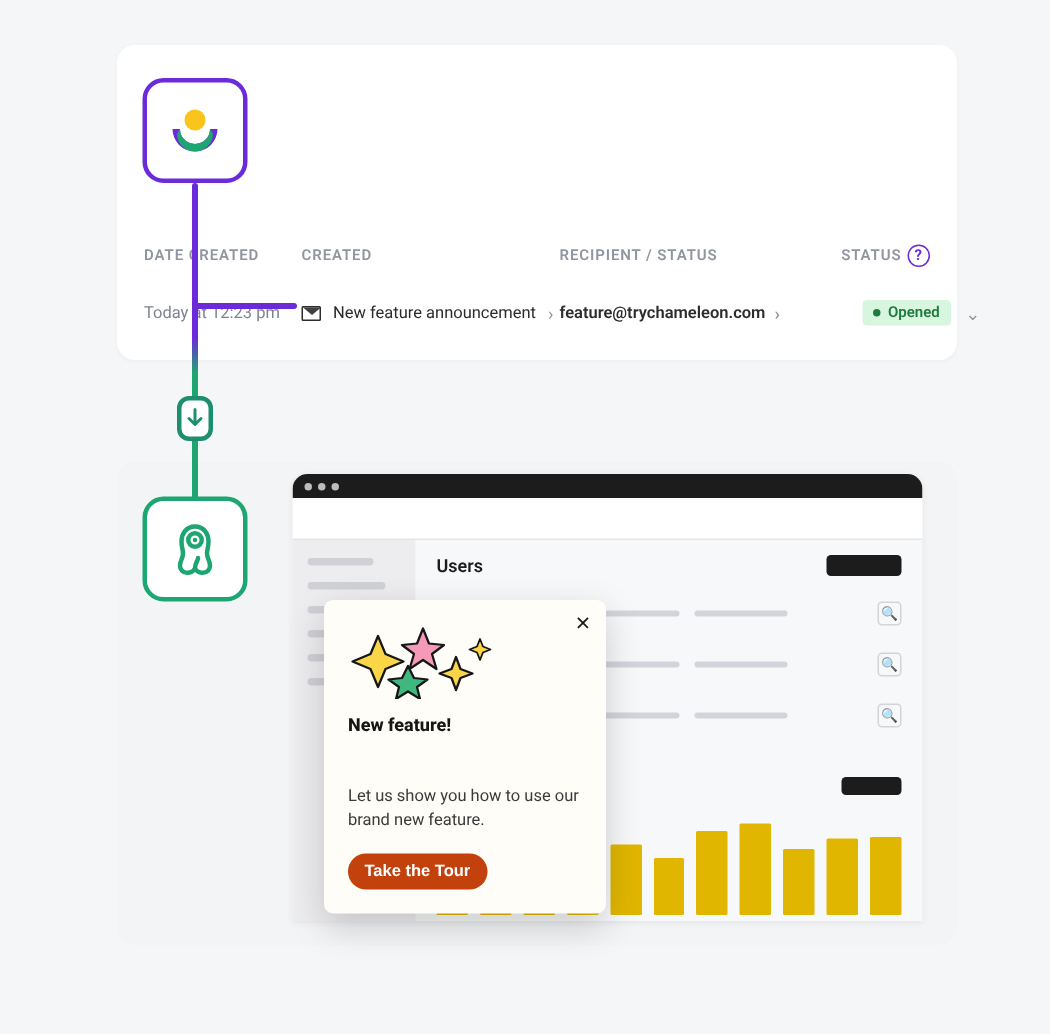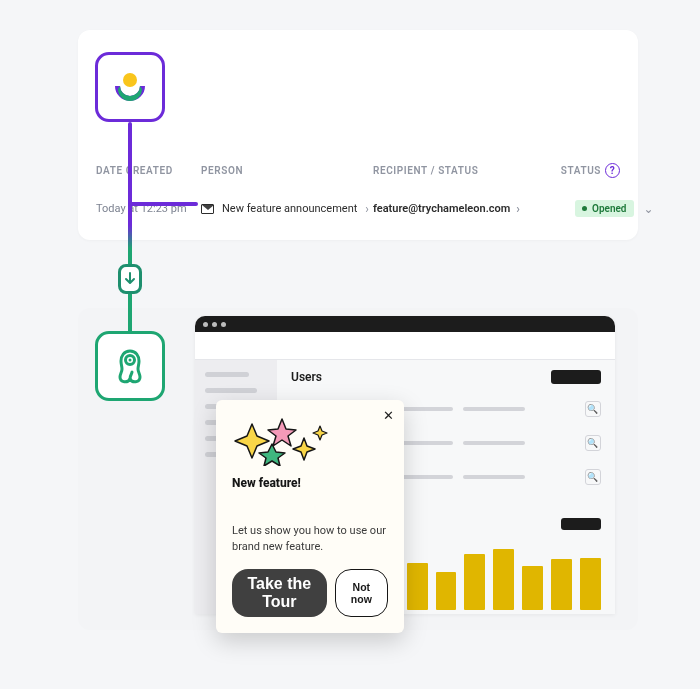--- a/index.html
+++ b/index.html
@@ -124,30 +124,30 @@
     position:absolute;left:216px;top:400px;width:188px;
     background:#fffdf7;border-radius:6px;
     box-shadow:0 8px 24px rgba(0,0,0,.18);
     padding:16px;z-index:10;
   }
   .tooltip-close{position:absolute;right:10px;top:8px;color:#1c1c1c;font-size:13px;cursor:pointer;}
   .stars{height:50px;margin-bottom:10px;color:#1c1c1c;}
   .tooltip-title{font-size:12px;font-weight:800;color:#161616;margin-bottom:6px;}
   .tooltip-body{font-size:11px;color:#3b3b3b;line-height:1.45;margin-bottom:14px;margin-top:33px;}
   .tooltip-actions{display:flex;gap:8px;}
-  .btn-primary{background:#404040;color:#fff;font-size:16px;font-weight:700;border:none;border-radius:16px;padding:6px 11px;cursor:pointer;}
+  .btn-primary{background:#c2410c;color:#fff;font-size:11px;font-weight:700;border:none;border-radius:16px;padding:6px 11px;cursor:pointer;}
   .btn-secondary{background:#fff;color:#161616;font-size:10.5px;font-weight:700;border:1.6px solid #161616;border-radius:16px;padding:5px 11px;cursor:pointer;}
 </style>
 </head>
 <body>
 
 <div class="top-panel">
   <div class="thead">
     <div class="th-date">DATE CREATED</div>
-    <div class="th-action">PERSON</div>
+    <div class="th-action">CREATED</div>
     <div class="th-person">RECIPIENT / STATUS</div>
     <div class="th-status">
       <span>STATUS</span>
       <span class="help-icon">?</span>
     </div>
   </div>
   <div class="trow">
     <div class="td-date">Today at 12:23 pm</div>
     <div class="td-action">
       <span class="mail-icon"></span>
@@ -271,15 +271,14 @@
 
       <path d="M72 22 L75 30 L83 33 L75 36 L72 44 L69 36 L61 33 L69 30 Z" fill="#f9d648" stroke="#161616" stroke-width="1.5" stroke-linejoin="round"></path>
 
       <path d="M88 10 L90 15 L95 17 L90 19 L88 24 L86 19 L81 17 L86 15 Z" fill="#f9d648" stroke="#161616" stroke-width="1.2" stroke-linejoin="round"></path>
     </svg>
   </div>
   <div class="tooltip-title">New feature!</div>
   <div class="tooltip-body">Let us show you how to use our brand new feature.</div>
   <div class="tooltip-actions">
     <button class="btn-primary">Take the Tour</button>
-    <button class="btn-secondary">Not now</button>
   </div>
 </div>
 
 </body></html>

